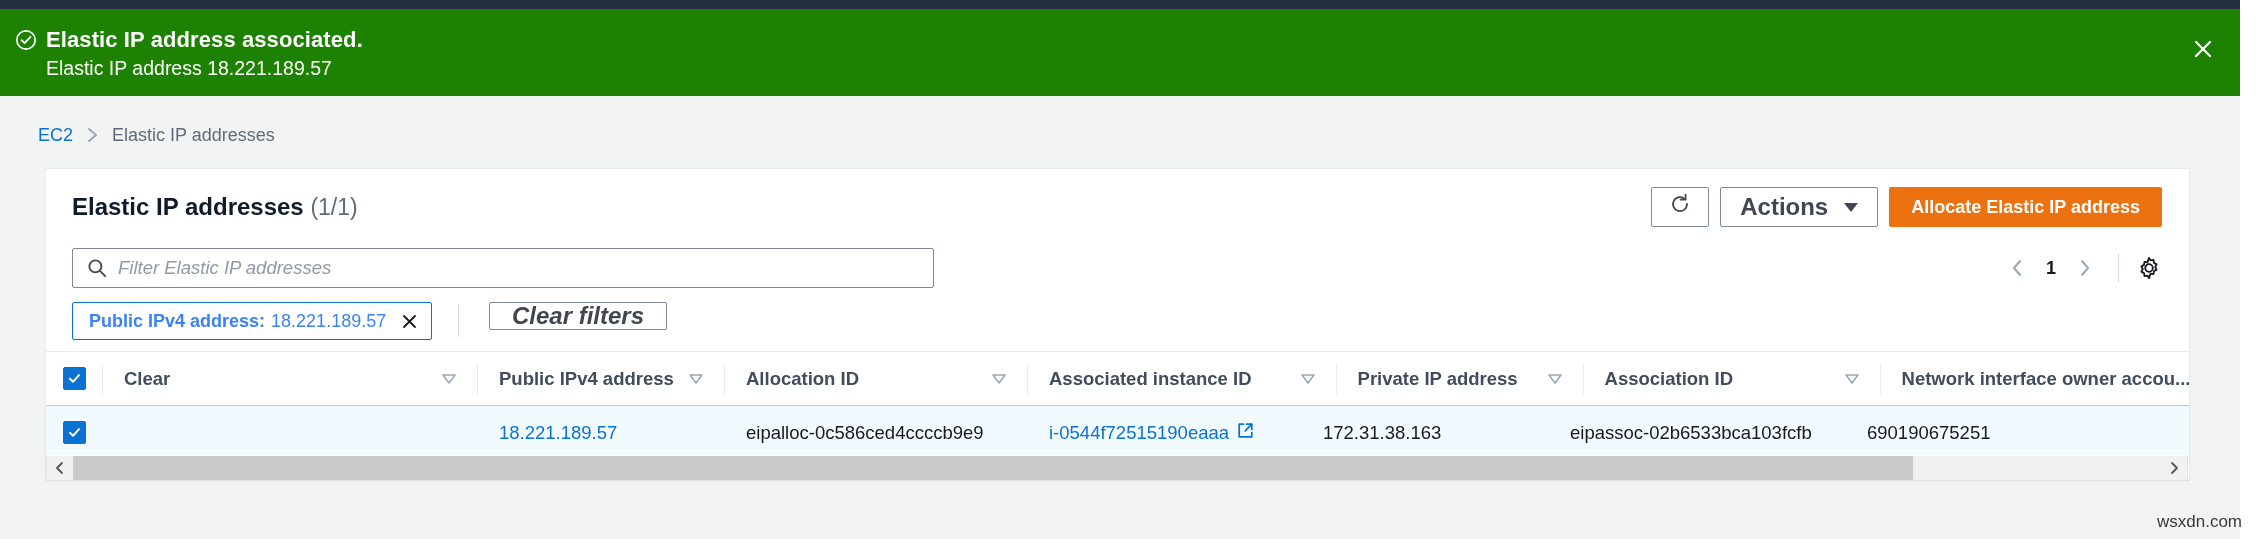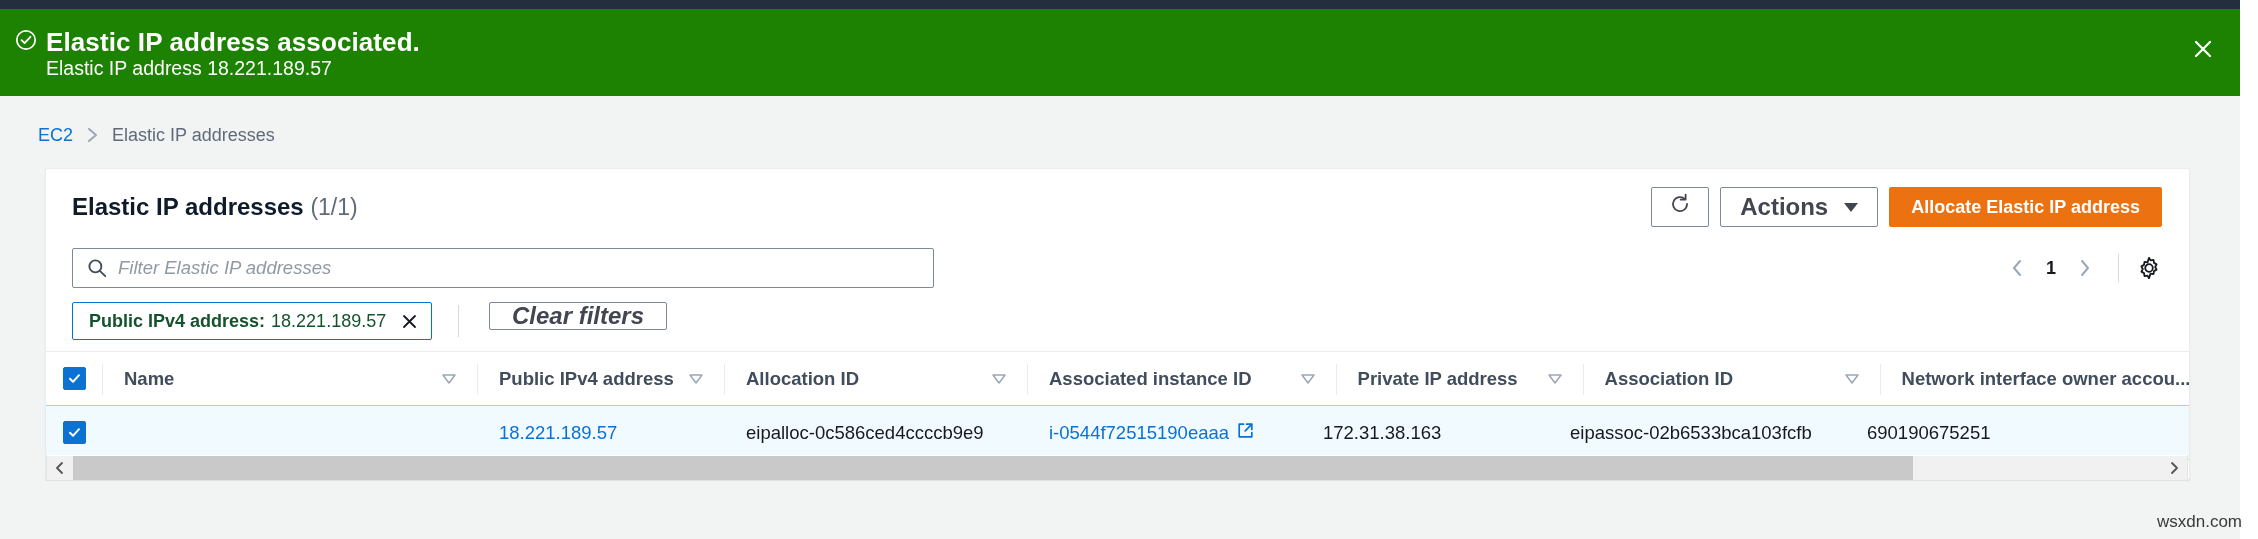--- a/index.html
+++ b/index.html
@@ -29,21 +29,21 @@
     background: #1d8102;
     color: #ffffff;
   }
   .flash-icon {
     position: absolute; left: 15px; top: 20px;
     width: 22px; height: 22px;
   }
   .flash-icon svg { display: block; }
   .flash-title {
     position: absolute; left: 46px; top: 18px;
-    font-size: 26px; font-weight: bold;
+    font-size: 22px; font-weight: bold;
     letter-spacing: .1px;
     white-space: nowrap;
   }
   .flash-sub {
     position: absolute; left: 46px; top: 48px;
     font-size: 19.5px; font-weight: normal;
     white-space: nowrap;
   }
   .flash-close {
     position: absolute; right: 22px; top: 25px;
@@ -179,21 +179,21 @@
     width: 100%; height: 56px;
   }
   .token {
     position: absolute; left: 26px; top: 7px;
     height: 38px;
     border: 1px solid #0972d3;
     border-radius: 2px;
     background: #ffffff;
     display: inline-flex; align-items: center;
     padding: 0 12px 0 16px;
-    font-size: 18px; color: #14532d;
+    font-size: 18px; color: #3b82f6;
     white-space: nowrap;
     cursor: default;
     text-align: right;
   }
   .token b { font-weight: bold; }
   .token-val { margin-left: 6px; }
   .token-x {
     margin-left: 14px; cursor: pointer;
     display: inline-flex; align-items: center;
   }
@@ -410,21 +410,21 @@
       <div class="thead">
         <div class="cell-check">
           <span class="checkbox">
             <svg width="15" height="15" viewBox="0 0 15 15">
               <path d="M3 7.8 L6 10.8 L12 4.2" fill="none" stroke="#ffffff" stroke-width="2" stroke-linecap="round" stroke-linejoin="round"></path>
             </svg>
           </span>
         </div>
 
         <div class="col c-name col-sep">
-          <span class="th-label">Name</span>
+          <span class="th-label">Clear</span>
           <span class="sort-icon">
             <svg width="16" height="14" viewBox="0 0 16 14">
                 <path d="M2 3 L14 3 L8 11 Z" fill="none" stroke="#9ba7b6" stroke-width="1.5" stroke-linejoin="round"></path>
               </svg>
           </span>
         </div>
 
         <div class="col c-ip col-sep">
           <span class="th-label">Public IPv4 address</span>
           <span class="sort-icon">

